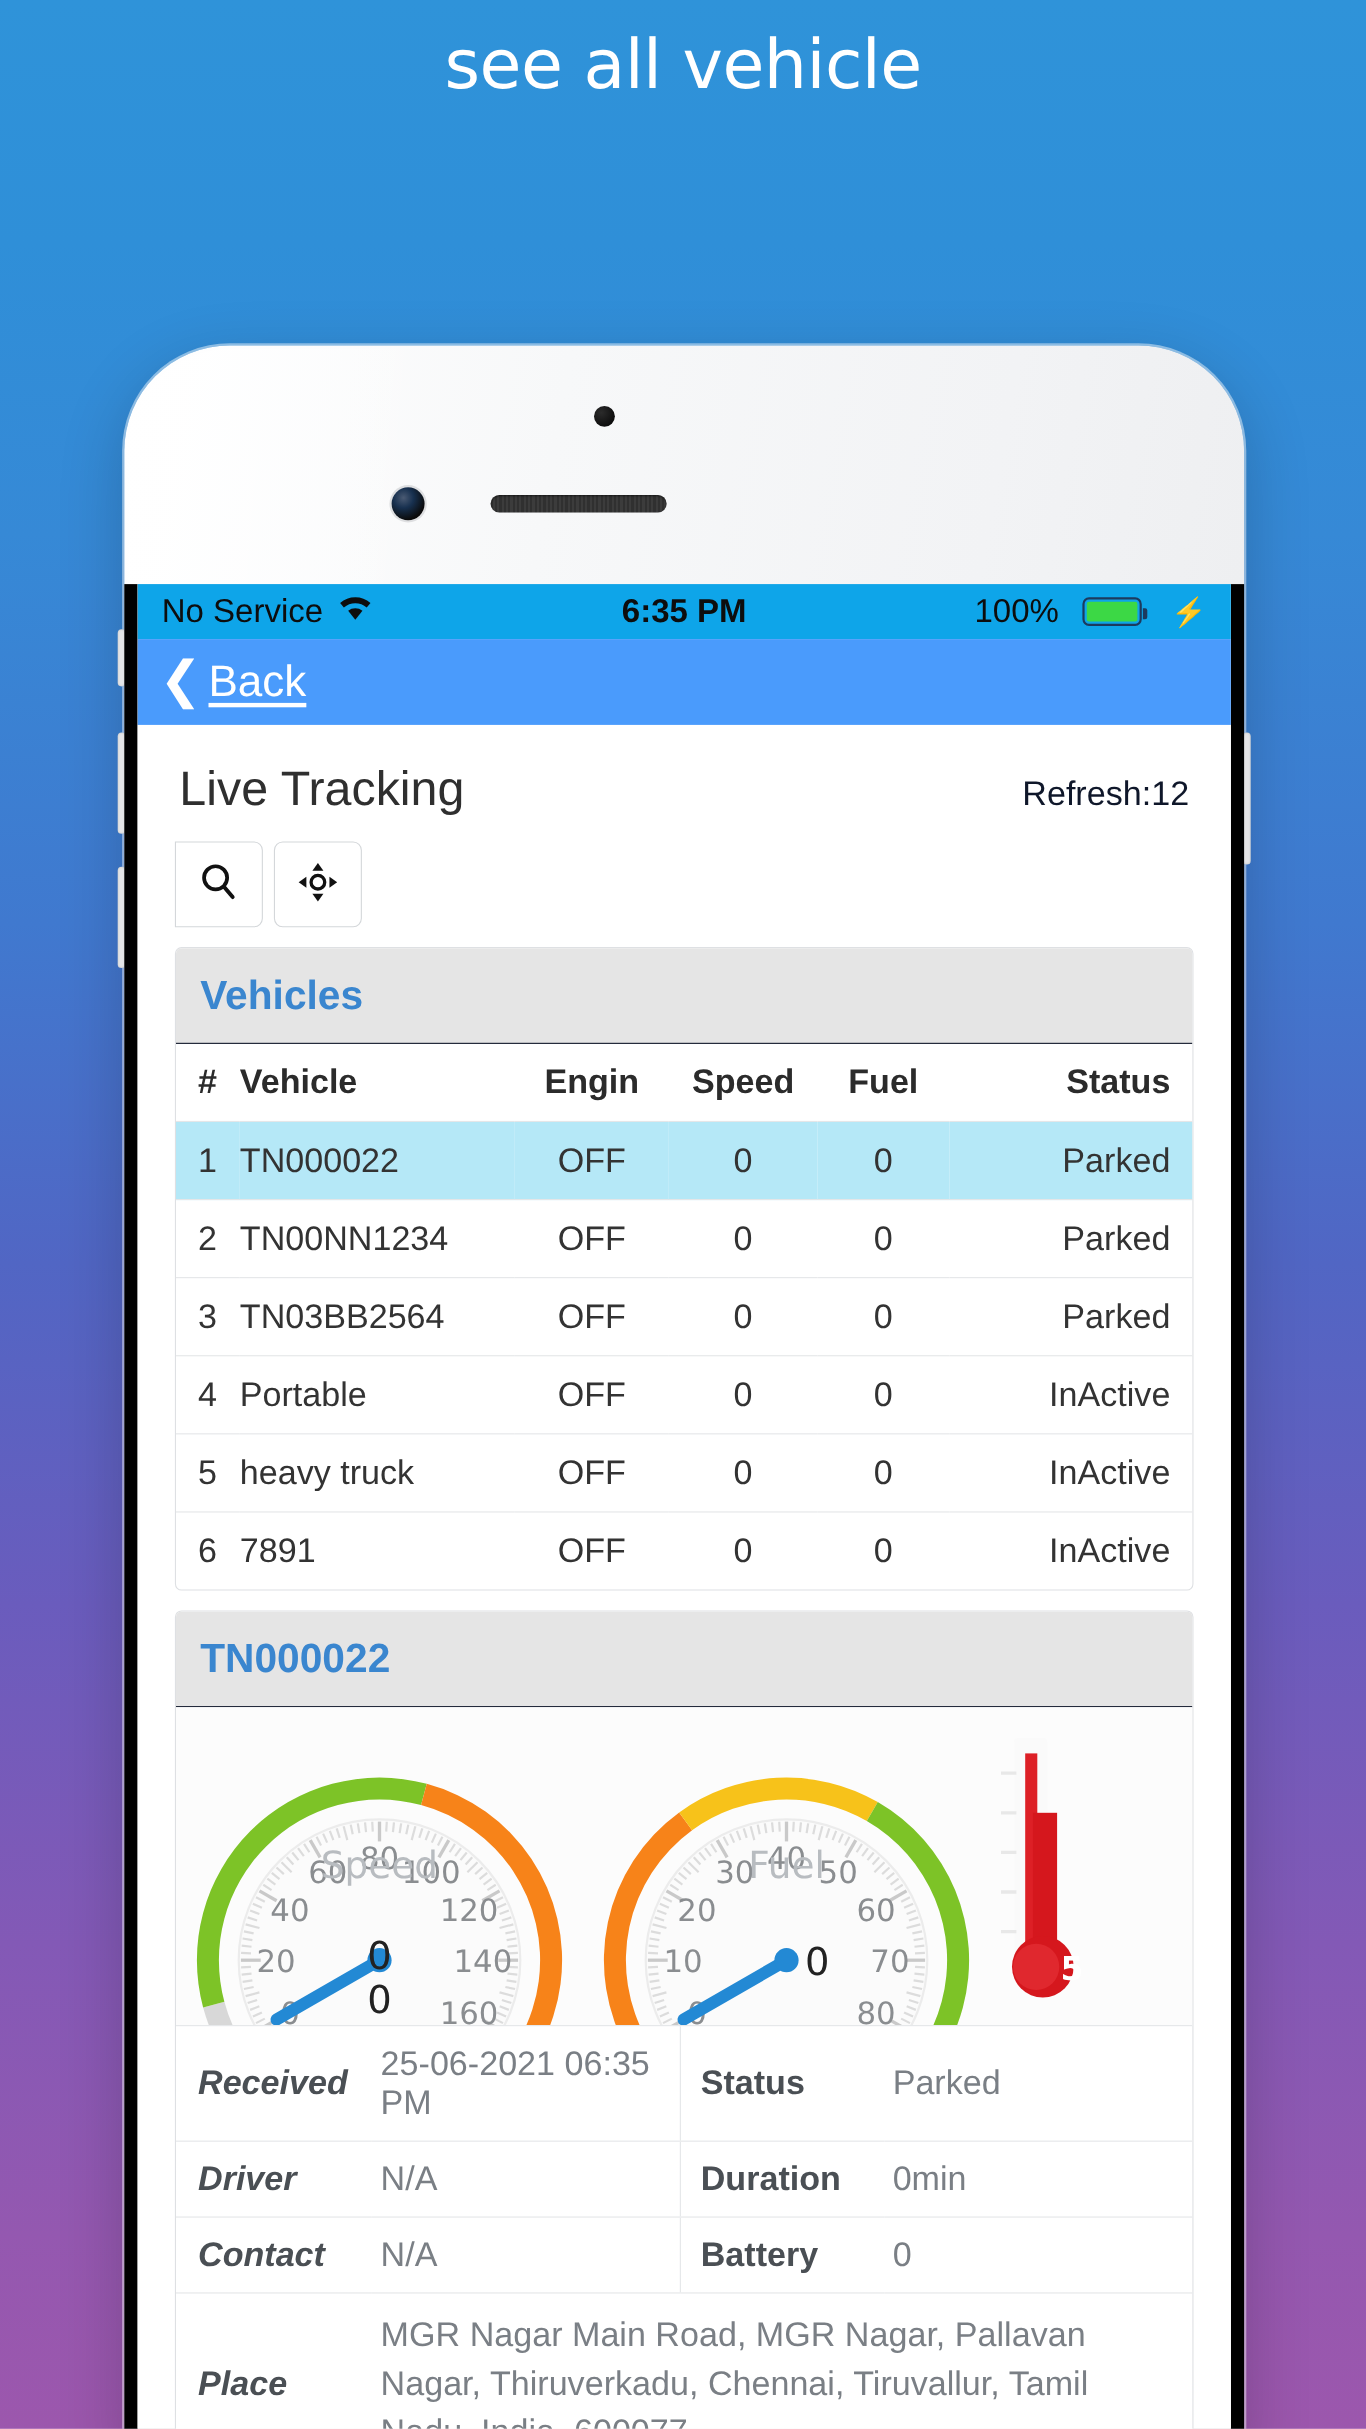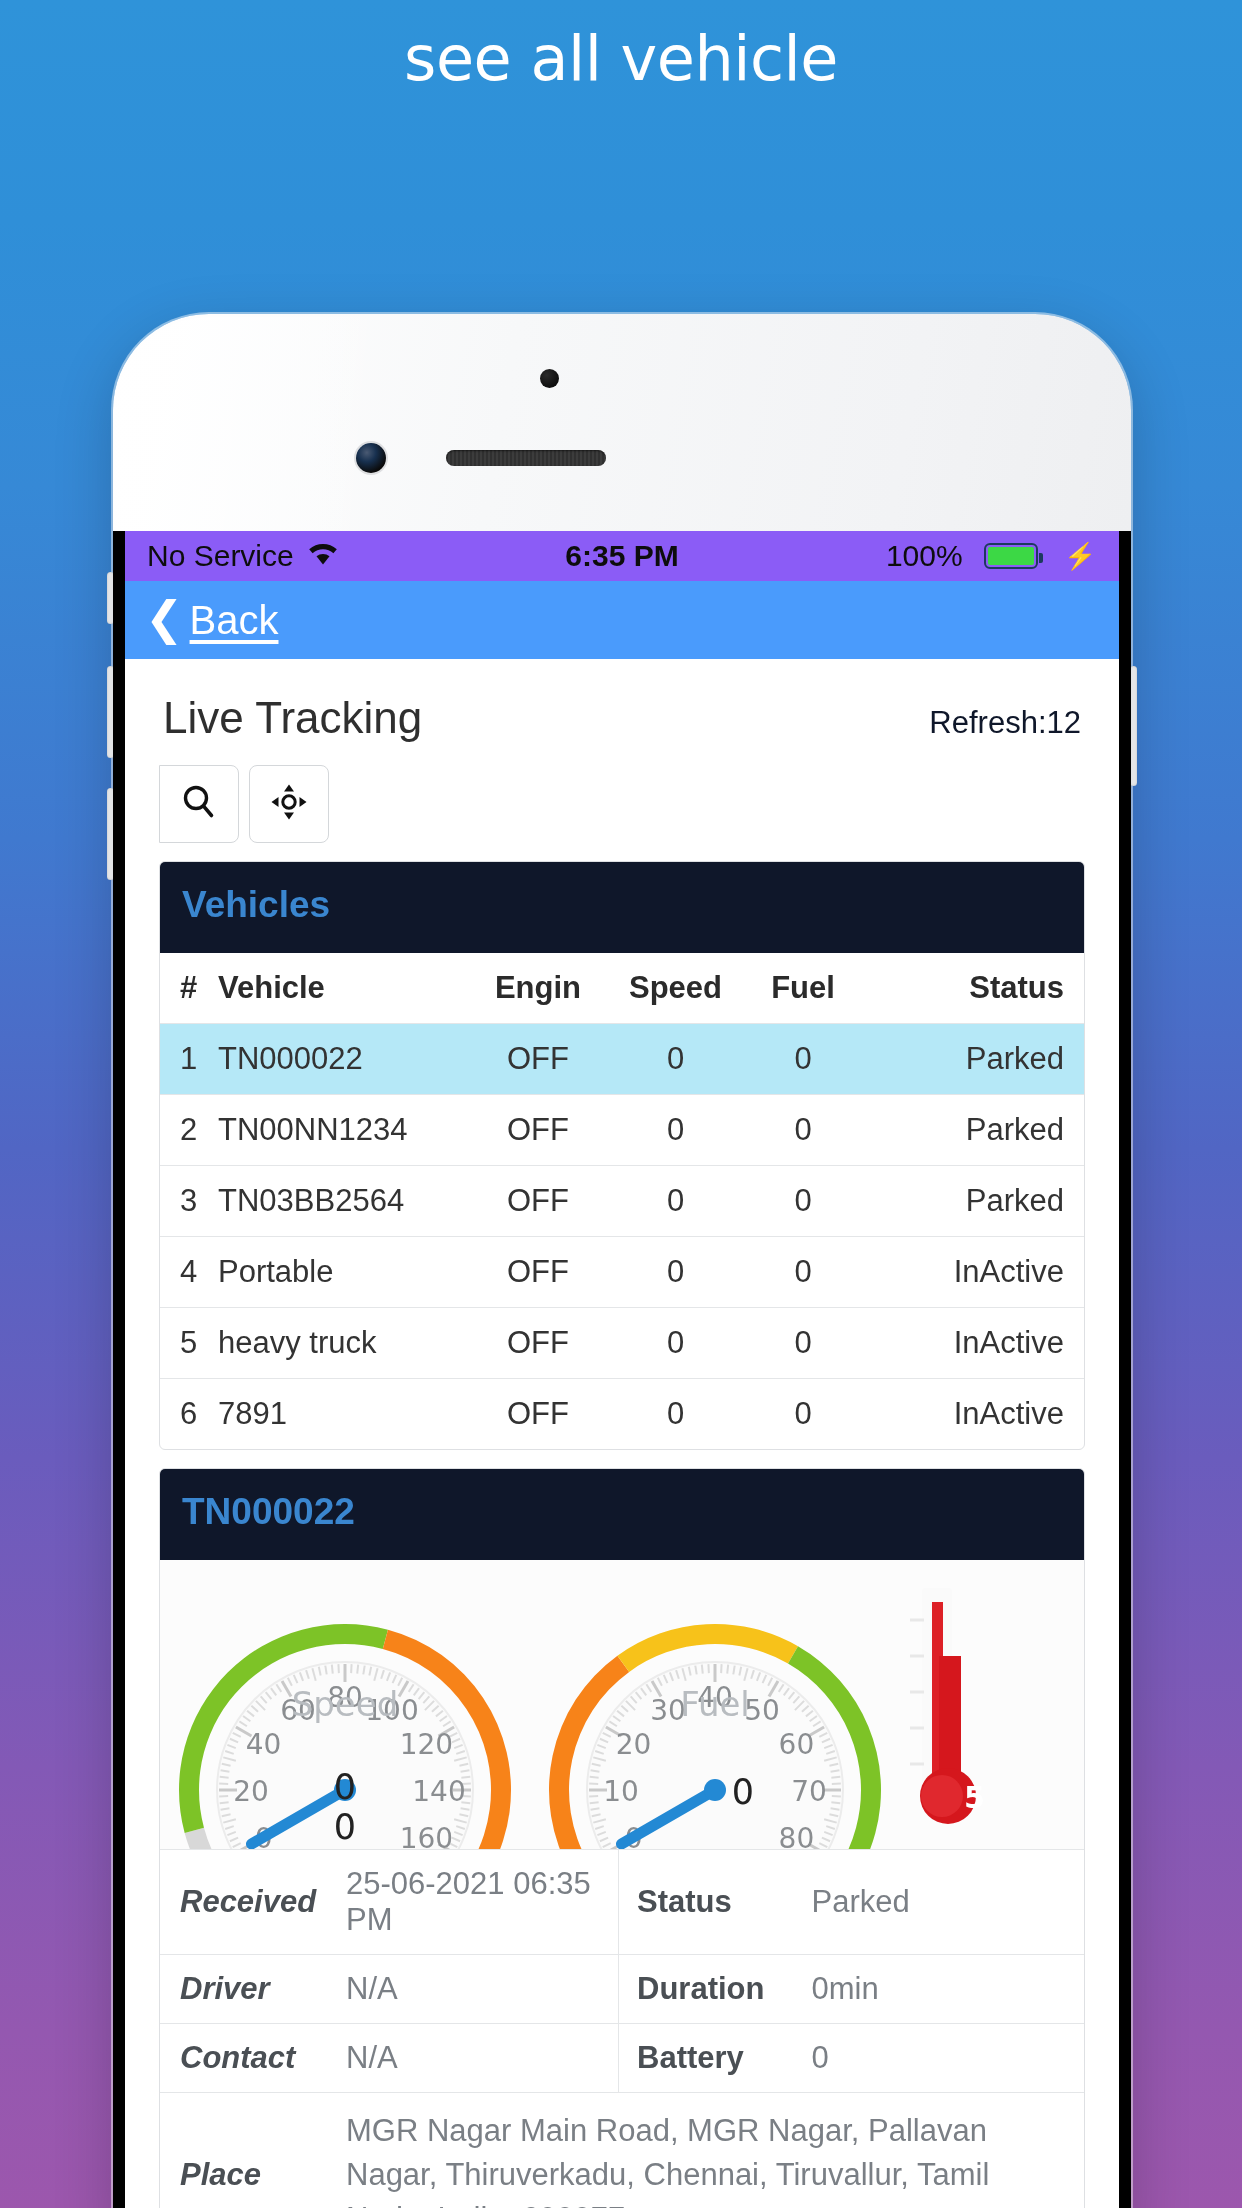--- a/index.html
+++ b/index.html
@@ -72,21 +72,21 @@
   }
   .screen {
     position: relative;
     width: 994px; height: 1703px;
     background: #ffffff;
     overflow: hidden;
   }
 
   
   .statusbar {
-    height: 50px; background: #8b5cf6;
+    height: 50px; background: #0ea5e9;
     display: flex; align-items: center;
     padding: 0 22px; position: relative;
     color: #0d0d0d;
     font-size: 30px; font-weight: 500;
   }
   .sb-left { display: flex; align-items: center; gap: 12px; }
   .sb-center {
     position: absolute; left: 0; width: 100%; text-align: center;
     font-size: 30px; font-weight: 700; letter-spacing: 0px;
   }
@@ -154,22 +154,22 @@
   .icon-btn.search-btn { border-radius: 0 8px 8px 0; margin-right: 10px; }
   .icon-btn.locate-btn { border-radius: 8px; }
 
   
   .card {
     margin: 18px 34px 0 34px;
     border: 1px solid #dee0e3; border-radius: 6px;
     overflow: hidden; background: #fff;
   }
   .card-head {
-    background: #0f172a; padding: 22px 22px;
-    border-bottom: 5px solid #0f172a;
+    background: #e5e5e5; padding: 22px 22px;
+    border-bottom: 1px solid #0f172a;
   }
   .card-head .ttl { color: #3a86cf; font-size: 37px; font-weight: 700; }
 
   table.vt { width: 100%; border-collapse: collapse; table-layout: fixed; }
   table.vt th, table.vt td {
     font-size: 31px; color: #333; padding: 17px 0;
     border-bottom: 1px solid #e4e6e8; text-align: left;
   }
   table.vt tr:last-child td { border-bottom: none; }
   table.vt th { font-weight: 700; color: #2b2b2b; }

